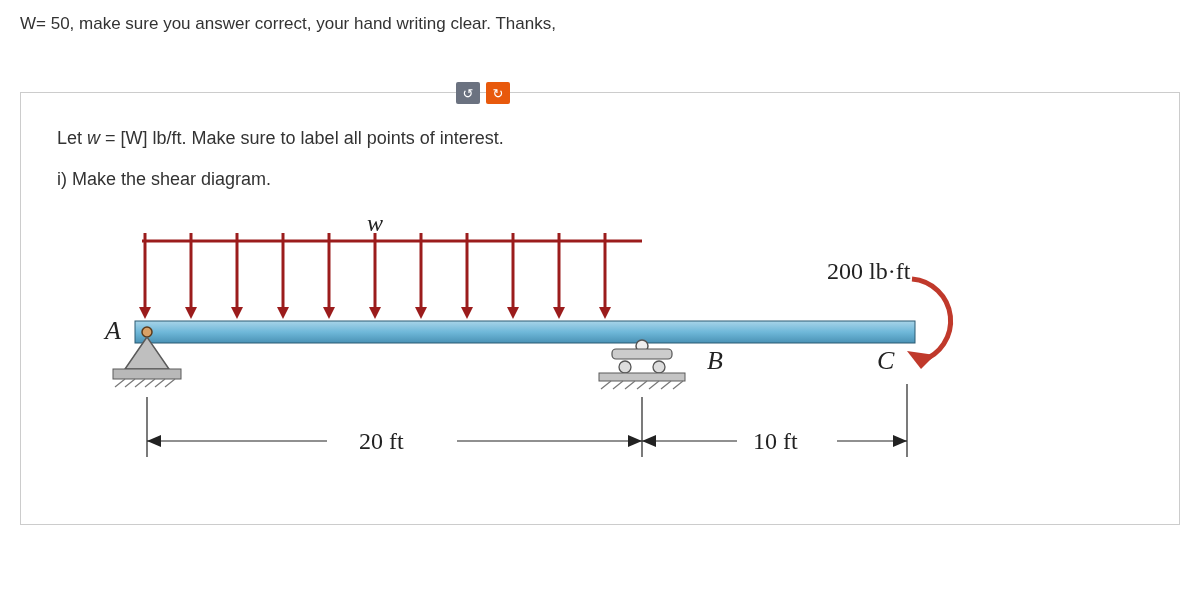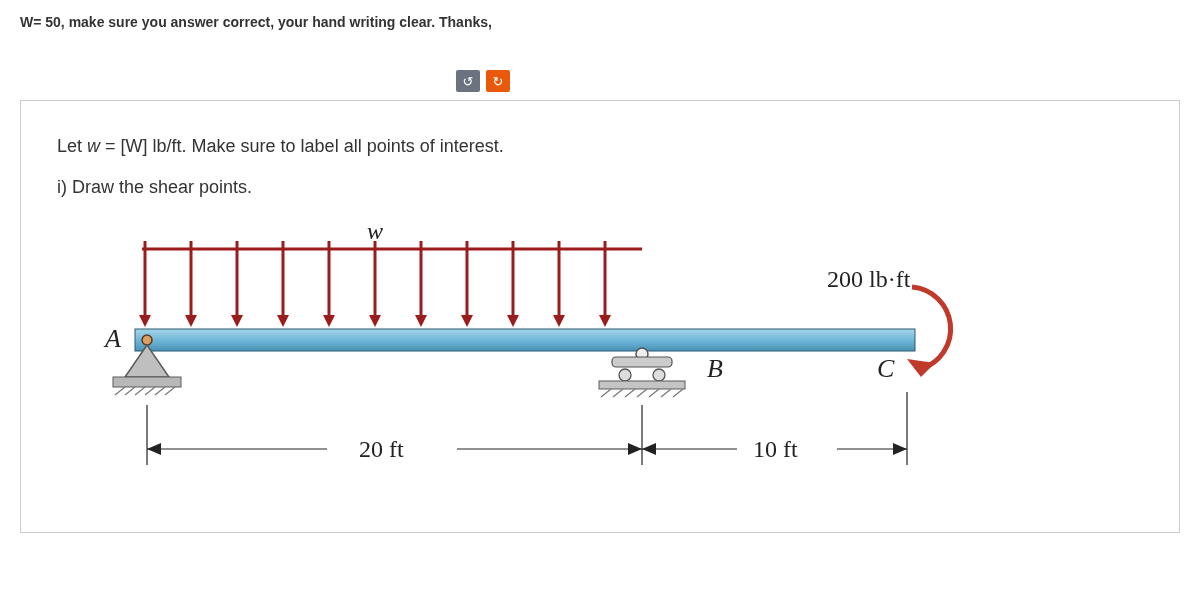--- a/index.html
+++ b/index.html
@@ -6,23 +6,22 @@
     margin: 0;
     padding: 14px 20px;
     font-family: Arial, Helvetica, sans-serif;
     font-size: 17px;
     color: #333;
     background: #fff;
     width: 1200px;
     box-sizing: border-box;
   }
   .top-instruction {
-    margin-bottom: 28px;
-    font-size: 14px;
-    font-weight: bold;
+    margin-bottom: 36px;
+    font-size: 17px;
   }
   .button-row {
     display: flex;
     justify-content: center;
     gap: 6px;
     margin-bottom: 0;
     position: relative;
     top: 12px;
     z-index: 2;
   }
@@ -36,21 +35,20 @@
     color: #fff;
     border-radius: 2px;
     margin-left:-120px;
   }
   .btn-gray { background: #6b7280; margin-left:0;}
   .btn-orange { background: #e8590c; margin-left:0;}
   .problem-box {
     border: 1px solid #ccc;
     padding: 32px 36px 40px 36px;
     background: #fff;
-    margin-top: 20px;
   }
   .ptext {
     font-size: 18px;
     margin: 0 0 14px 0;
     line-height: 1.5;
   }
   .ptext em { font-style: italic; }
   .diagram-wrap {
     margin-top: 26px;
     margin-left: 30px;
@@ -70,21 +68,21 @@
   <div class="small-btn btn-gray">↺</div>
   <div class="small-btn btn-orange">↻</div>
   <div style="flex:1"></div>
 </div>
 
 <div class="problem-box">
 
   <p class="ptext">
     <span>Let </span><em>w</em><span> = [W] lb/ft. Make sure to label all points of interest.</span>
   </p>
-  <p class="ptext">i) Draw the shear points.</p>
+  <p class="ptext">i) Make the shear diagram.</p>
 
   <div class="diagram-wrap">
     <svg width="900" height="260" viewBox="0 0 900 260">
 
       <line x1="55" y1="22" x2="555" y2="22" stroke="#9b1c1c" stroke-width="3"></line>
 
       <g>
 
         <g stroke="#9b1c1c" stroke-width="3">
           <line x1="58" y1="22" x2="58" y2="92"></line>

